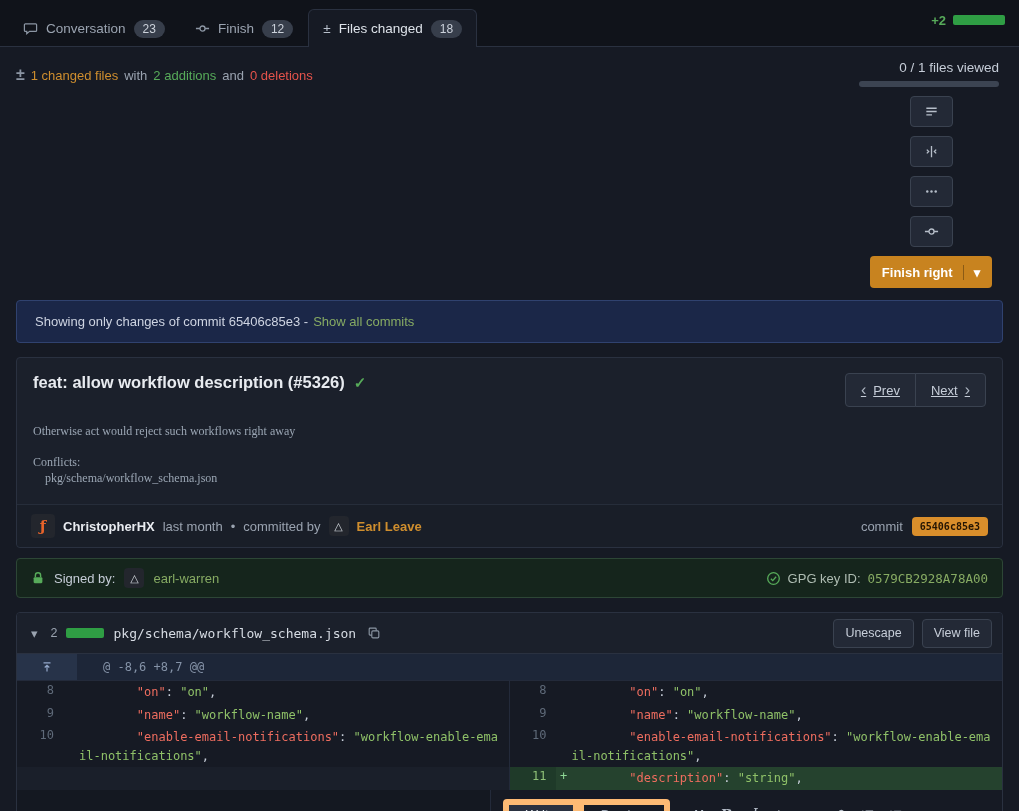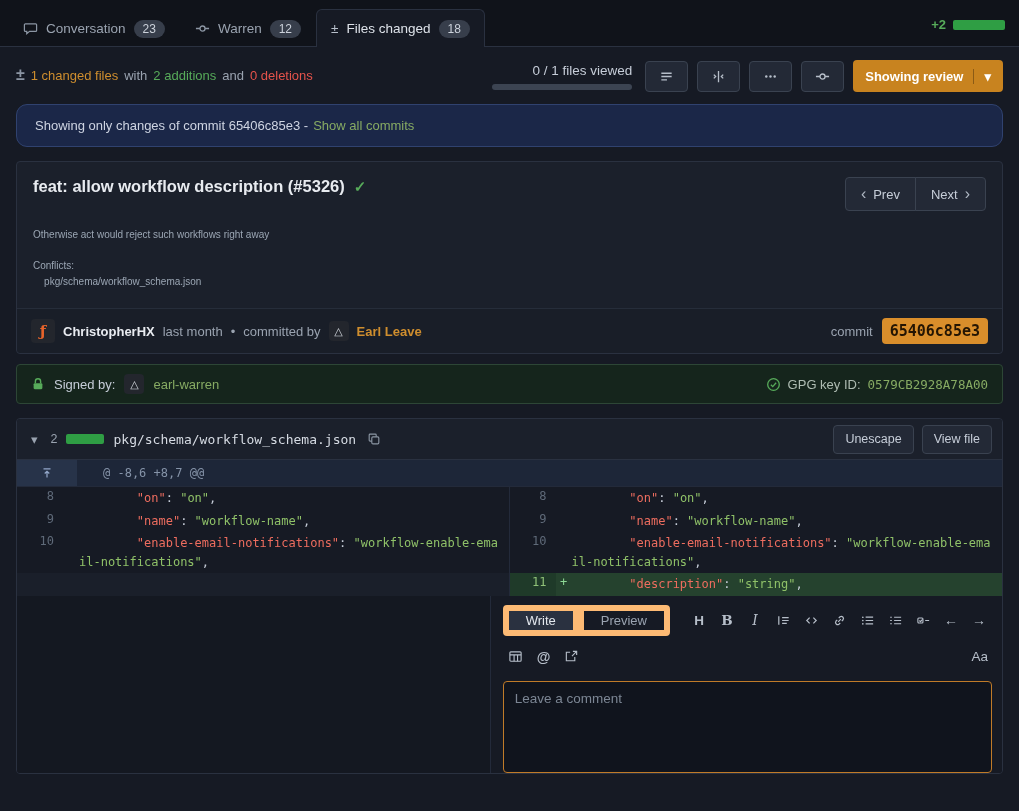--- a/index.html
+++ b/index.html
@@ -6,21 +6,21 @@
   html,body { margin:0; padding:0; }
   body {
     width:1019px; height:811px; overflow:hidden;
     background:#161a24; color:#c6cdd8;
     font-family:"Liberation Sans", sans-serif; font-size:13px;
   }
 
   
   .topbar {
     background:#10131a; border-bottom:1px solid #2a3140;
-    display:flex; align-items:flex-end; justify-content:space-between;
+    display:flex; justify-content:space-between;
     padding:8px 14px 0 8px; height:47px;
   }
   .tabs { display:flex; align-items:flex-end; }
   .tab {
     display:flex; align-items:center; gap:8px; padding:0 14px; height:38px;
     color:#9aa3b0; cursor:pointer; border:1px solid transparent; border-bottom:none;
     border-radius:6px 6px 0 0; margin-bottom:-1px; font-size:13.5px;
   }
   .tab.active { background:#161a24; border-color:#2a3140; color:#dde2e9; }
   .badge {
@@ -36,59 +36,59 @@
   
   .content { padding:13px 16px 0 16px; }
 
   .summary-row { display:flex; align-items:flex-start; margin-bottom:12px;justify-content:space-between; }
   .summary-left { display:flex; align-items:center; gap:6px; padding-top:6px; }
   .g-pm::before { content:"±"; }
   .sum-icon { color:#8b95a3; font-size:16px; font-weight:bold; }
   .lnk-orange { color:#cf8e2e; text-decoration:none; }
   .txt-green { color:#57ab5a; }
   .txt-red { color:#e5534b; }
-  .summary-right { margin-left:auto; display:flex; align-items:center; gap:9px; }
+  .summary-right { margin-left:auto; display:flex; align-items:center; gap:9px;flex-direction:column; }
   .viewed { display:flex; flex-direction:column; align-items:flex-end; margin-right:4px; }
   .viewed-label { color:#c6cdd8; font-size:13.5px; }
   .progress { width:140px; height:6px; background:#3c4452; border-radius:3px; margin-top:6px; }
   .icon-btn {
     width:43px; height:31px; background:#232936; border:1px solid #3a4250;
     border-radius:4px; color:#b6bec9; display:flex; align-items:center; justify-content:center;
     cursor:pointer;
   }
   .btn-finish {
     height:32px; background:#c8831f; color:#fff; font-weight:bold; font-size:13px;
     border:none; border-radius:4px; display:flex; align-items:center; padding:0 12px; cursor:pointer;
   }
   .btn-finish .caret { margin-left:10px; padding-left:10px; border-left:1px solid rgba(0,0,0,.3); }
   .g-caret::before { content:"▾"; }
 
   
   .banner {
-    background:#1b2748; border:1px solid #30426f; border-radius:11px;
+    background:#1b2748; border:1px solid #30426f; border-radius:4px;
     padding:13px 18px; margin-bottom:14px; color:#ced4e2; display:flex; gap:5px;
   }
   .lnk-green { color:#87ab63; text-decoration:none; }
 
   
   .commit-card { background:#1b202b; border:1px solid #2a3140; border-radius:4px; margin-bottom:10px; }
   .commit-head { display:flex; align-items:flex-start; justify-content:space-between; padding:15px 16px 4px 16px; }
   .commit-title { font-size:16.5px; font-weight:600; color:#e8ebf0; display:flex; align-items:center; gap:9px; }
   .g-check::before { content:"✓"; }
   .title-check { color:#57ab5a; font-size:15px; font-weight:bold; }
   .btn-group { display:flex; }
   .btn-group .nav-btn {
     height:33px; background:#232936; border:1px solid #3a4250; color:#c6cdd8;
-    display:flex; align-items:center; gap:7px; padding:16px 15px; font-size:13px; cursor:pointer;
+    display:flex; align-items:center; gap:7px; padding:16px 15px; font-size:13px; cursor:pointer;text-decoration:underline;
   }
   .btn-group .nav-btn:first-child { border-radius:4px 0 0 4px; }
   .btn-group .nav-btn:last-child { border-radius:0 4px 4px 0; margin-left:-1px; }
   .g-chevl::before { content:"‹"; } .g-chevr::before { content:"›"; }
   .chev { font-size:16px; color:#aeb6c2; }
-  .commit-body { padding:12px 16px 18px 16px; font-family:Liberation Sans, sans-serif; font-size:10px; color:#9ba6b4; }
+  .commit-body { padding:12px 16px 18px 16px; font-family:Liberation Serif, serif; font-size:12px; color:#9ba6b4; }
   .cline { white-space:pre; line-height:16px; }
   .cline.gap { margin-top:15px; }
   .lnk-sha { color:#c98d4f; text-decoration:none; }
   .author-row {
     display:flex; align-items:center; gap:8px; background:#191e28;
     border-top:1px solid #262d3a; padding:9px 14px; border-radius:0 0 4px 4px;
   }
   .avatar {
     width:24px; height:24px; border-radius:4px; background:#23262d;
     display:flex; align-items:center; justify-content:center; flex:0 0 auto;
@@ -97,21 +97,21 @@
   .g-f::before { content:"ƒ"; }
   .av-f { color:#e8632a; font-weight:bold; font-size:15px; font-family:"DejaVu Serif", serif; }
   .g-tri::before { content:"△"; }
   .av-tri { color:#cfd4da; font-size:11px; }
   .author-name { color:#e8ebf0; font-weight:bold; text-decoration:none; }
   .muted { color:#9aa3b0; }
   .committer-name { color:#cf8e2e; font-weight:bold; text-decoration:none; }
   .commit-right { margin-left:auto; display:flex; align-items:center; gap:9px; }
   .sha-badge {
     background:#d98e2b; color:#241503; font-family:"DejaVu Sans Mono", monospace;
-    font-weight:bold; font-size:15px; padding:4px 8px; border-radius:4px; text-decoration:none;
+    font-weight:bold; font-size:10px; padding:4px 8px; border-radius:4px; text-decoration:none;
   }
 
   
   .sig-row {
     background:#15251c; border:1px solid #2d4636; border-radius:4px;
     display:flex; align-items:center; gap:9px; padding:9px 14px; margin-bottom:14px;
   }
   .sig-right { margin-left:auto; display:flex; align-items:center; gap:7px; }
   .green-ic { color:#57ab5a; display:flex; }
   .sig-key { color:#87ab63; font-family:"DejaVu Sans Mono", monospace; font-size:12.5px; }
@@ -214,21 +214,21 @@
       <span>Conversation</span>
       <span class="badge">23</span>
     </div>
     <div class="tab">
       <span class="ticon">
         <svg width="15" height="15" viewBox="0 0 16 16" fill="none" stroke="currentColor" stroke-width="1.4">
             <circle cx="8" cy="8" r="2.7"></circle>
             <path d="M1 8h4.3M10.7 8H15"></path>
           </svg>
       </span>
-      <span>Warren</span>
+      <span>Finish</span>
       <span class="badge">12</span>
     </div>
     <div class="tab active">
       <span class="ticon g-pm"></span>
       <span>Files changed</span>
       <span class="badge">18</span>
     </div>
   </div>
   <div class="diffstat-global">
     <span class="plus">+2</span>
@@ -277,21 +277,21 @@
       </button>
       <button class="icon-btn">
         <span>
           <svg width="15" height="15" viewBox="0 0 16 16" fill="none" stroke="currentColor" stroke-width="1.4">
               <circle cx="8" cy="8" r="2.7"></circle>
               <path d="M1 8h4.3M10.7 8H15"></path>
             </svg>
         </span>
       </button>
       <button class="btn-finish">
-        <span>Showing review</span>
+        <span>Finish right</span>
         <span class="caret g-caret"></span>
       </button>
     </div>
   </div>
 
   <div class="banner">
     <span>Showing only changes of commit 65406c85e3 -</span>
     <a class="lnk-green" href="#">Show all commits</a>
   </div>
 

